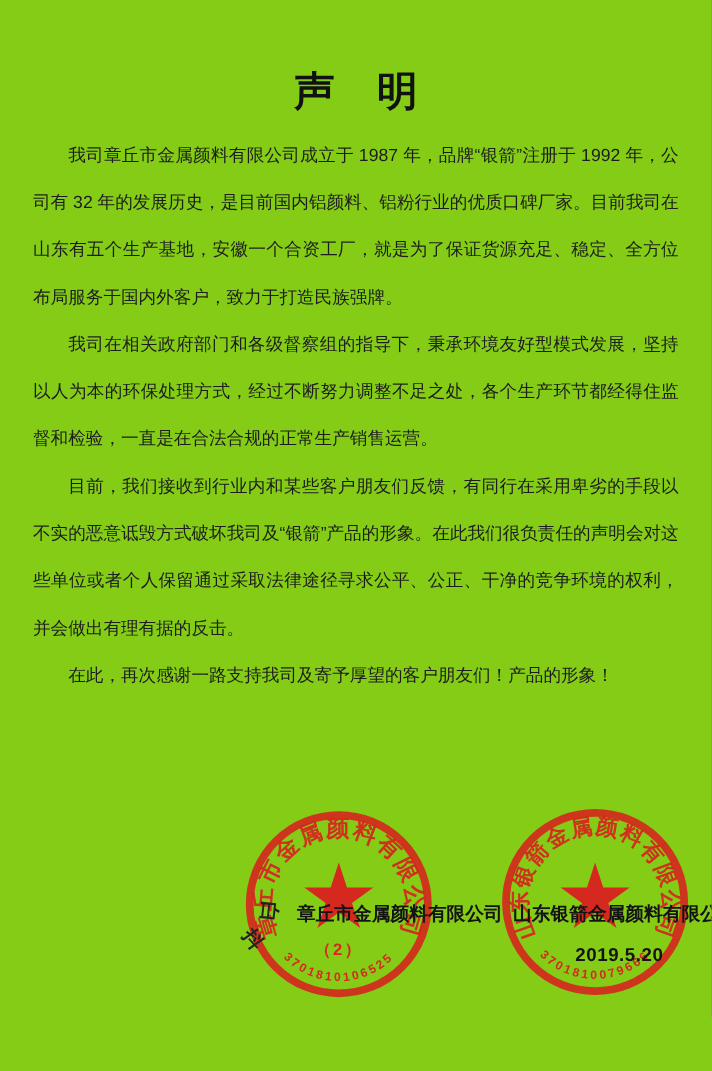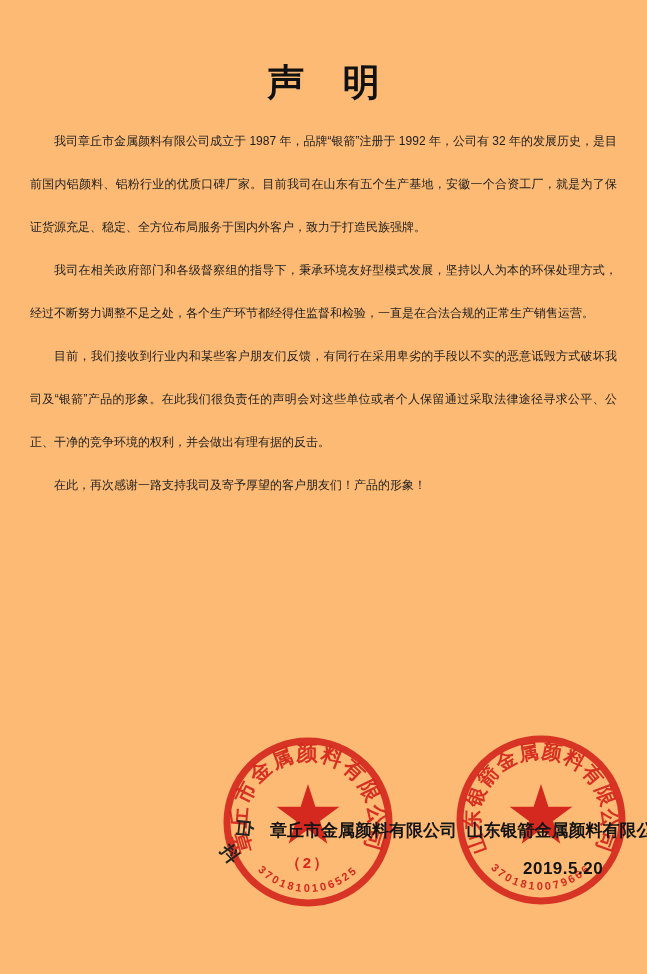--- a/index.html
+++ b/index.html
@@ -1,30 +1,30 @@
 <!DOCTYPE html>
 <html><head>
 <meta charset="utf-8">
 <style>
   html,body { margin:0; padding:0; background:#888; }
   .page {
     position:relative; width:647px; height:974px; margin:0 auto;
-    background:#fdba74; overflow:hidden;
+    background:#84cc16; overflow:hidden;
     font-family:"Liberation Sans","DejaVu Sans",sans-serif;
     color:#1d1d1d;
   }
   .title {
     position:absolute; top:58px; left:0; width:100%;
     margin:0; text-align:center;
     font-size:37px; font-weight:bold; letter-spacing:14px; text-indent:14px;
     color:#111;
   }
   .body {
     position:absolute; top:120px; left:30px; width:587px;
-    font-size:12px; line-height:43px; text-align:justify;
+    font-size:16px; line-height:43px; text-align:justify;
   }
   .body p { margin:0; text-indent:2em; }
   .stamp { position:absolute; width:190px; height:190px; z-index:1; }
   .stamp-left  { left:213px; top:727px; }
   .stamp-right { left:446px; top:725px; }
   .seal-red { fill:#d5281e; }
   .seal-ring { stroke:#d5281e; stroke-width:7; fill:none; opacity:.92; }
   .arc-text { font-size:21px; font-weight:bold; fill:#d5281e; letter-spacing:2px; opacity:.95; }
   .arc-text-r { font-size:20px; font-weight:bold; fill:#d5281e; letter-spacing:1.5px; opacity:.95; }
   .serial { font-size:11px; font-weight:bold; fill:#d5281e; letter-spacing:2.5px; }

